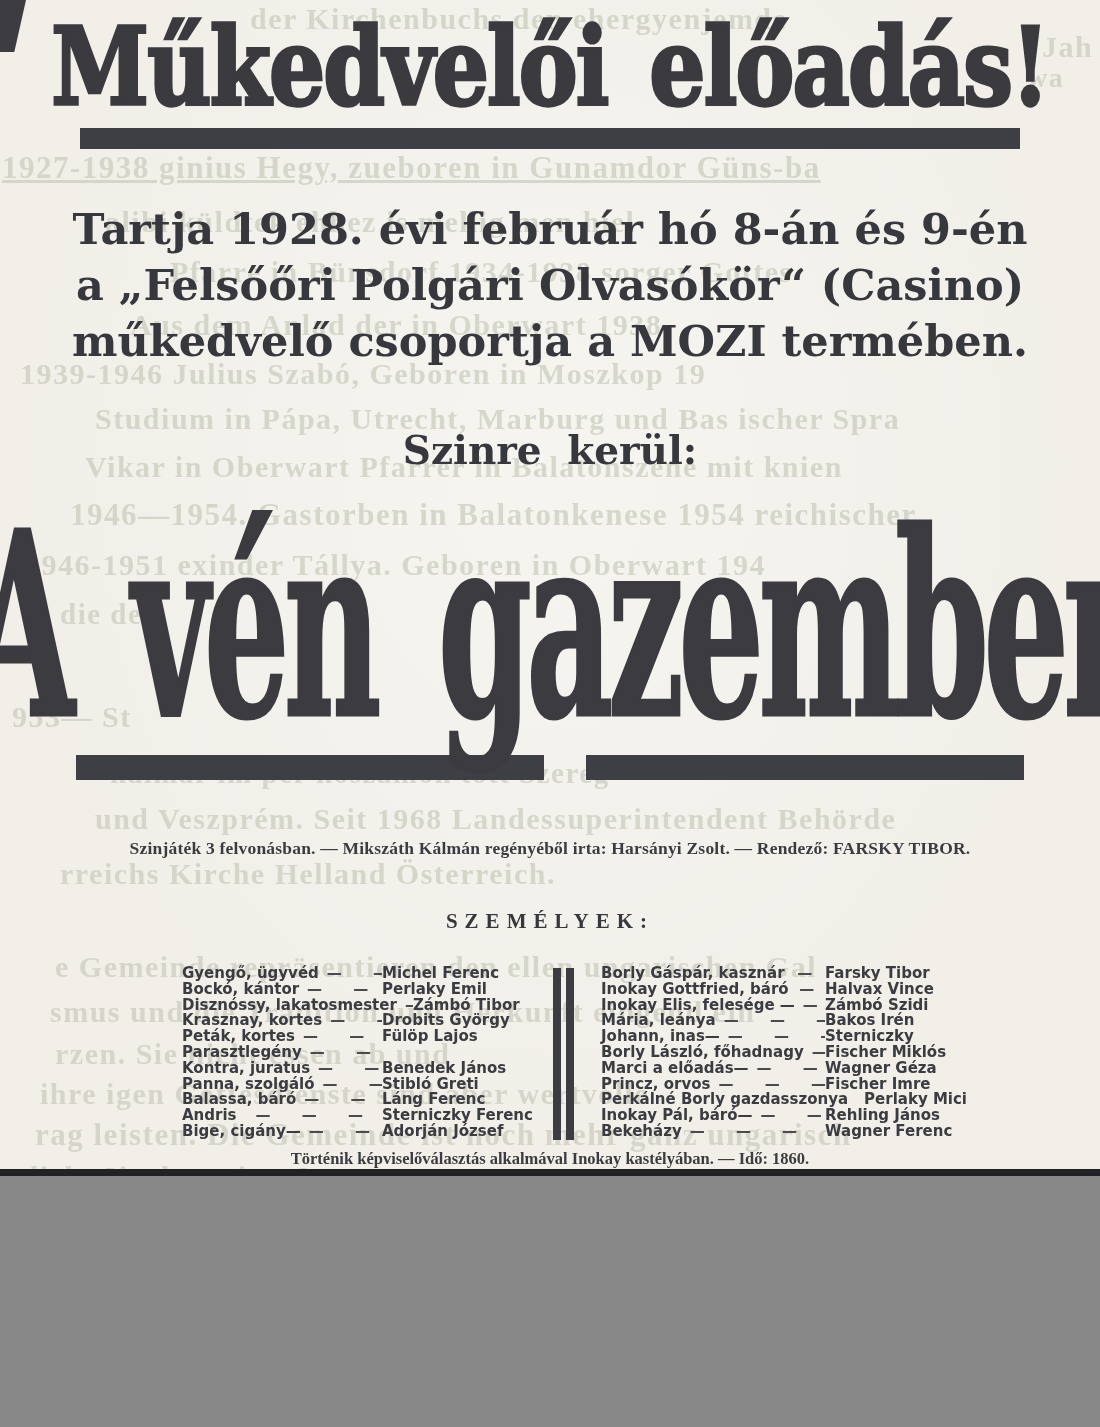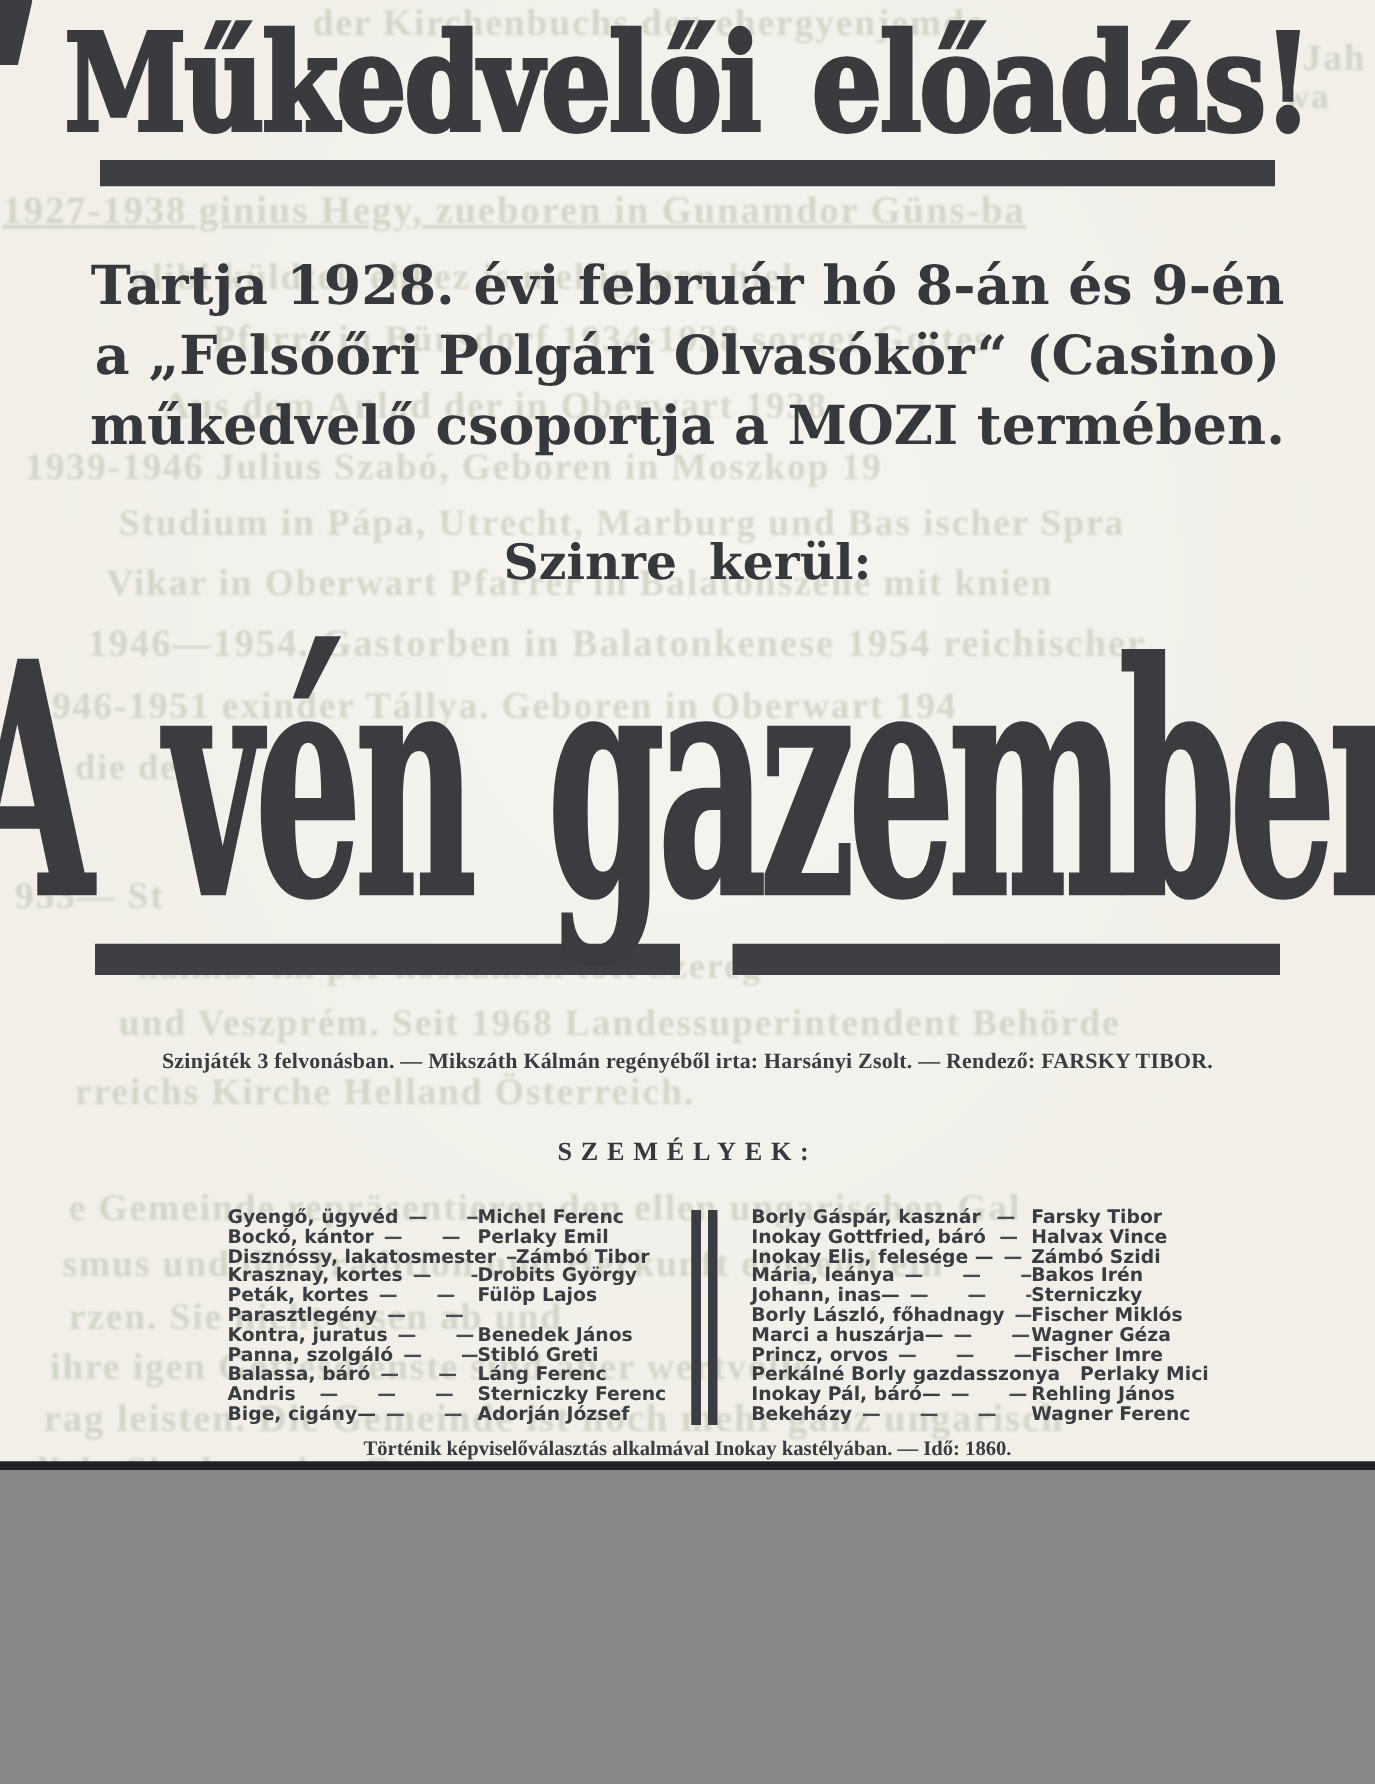--- a/index.html
+++ b/index.html
@@ -326,21 +326,21 @@
             <span>Johann, inas—</span>
             <span class="cast-dashes">— — —</span>
             <span>Sterniczky</span>
           </div>
         <div class="cast-row">
             <span>Borly László, főhadnagy</span>
             <span class="cast-dashes">—</span>
             <span>Fischer Miklós</span>
           </div>
         <div class="cast-row">
-            <span>Marci a huszárja—</span>
+            <span>Marci a előadás—</span>
             <span class="cast-dashes">— —</span>
             <span>Wagner Géza</span>
           </div>
         <div class="cast-row">
             <span>Princz, orvos</span>
             <span class="cast-dashes">— — —</span>
             <span>Fischer Imre</span>
           </div>
         <div class="cast-row">
             <span>Perkálné Borly gazdasszonya</span>

